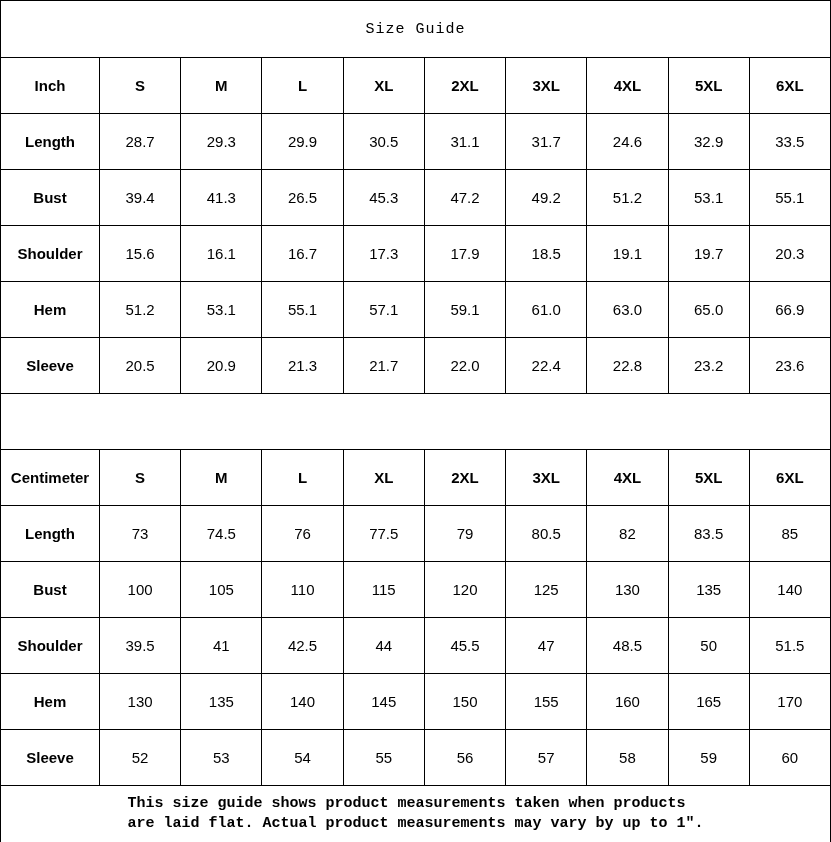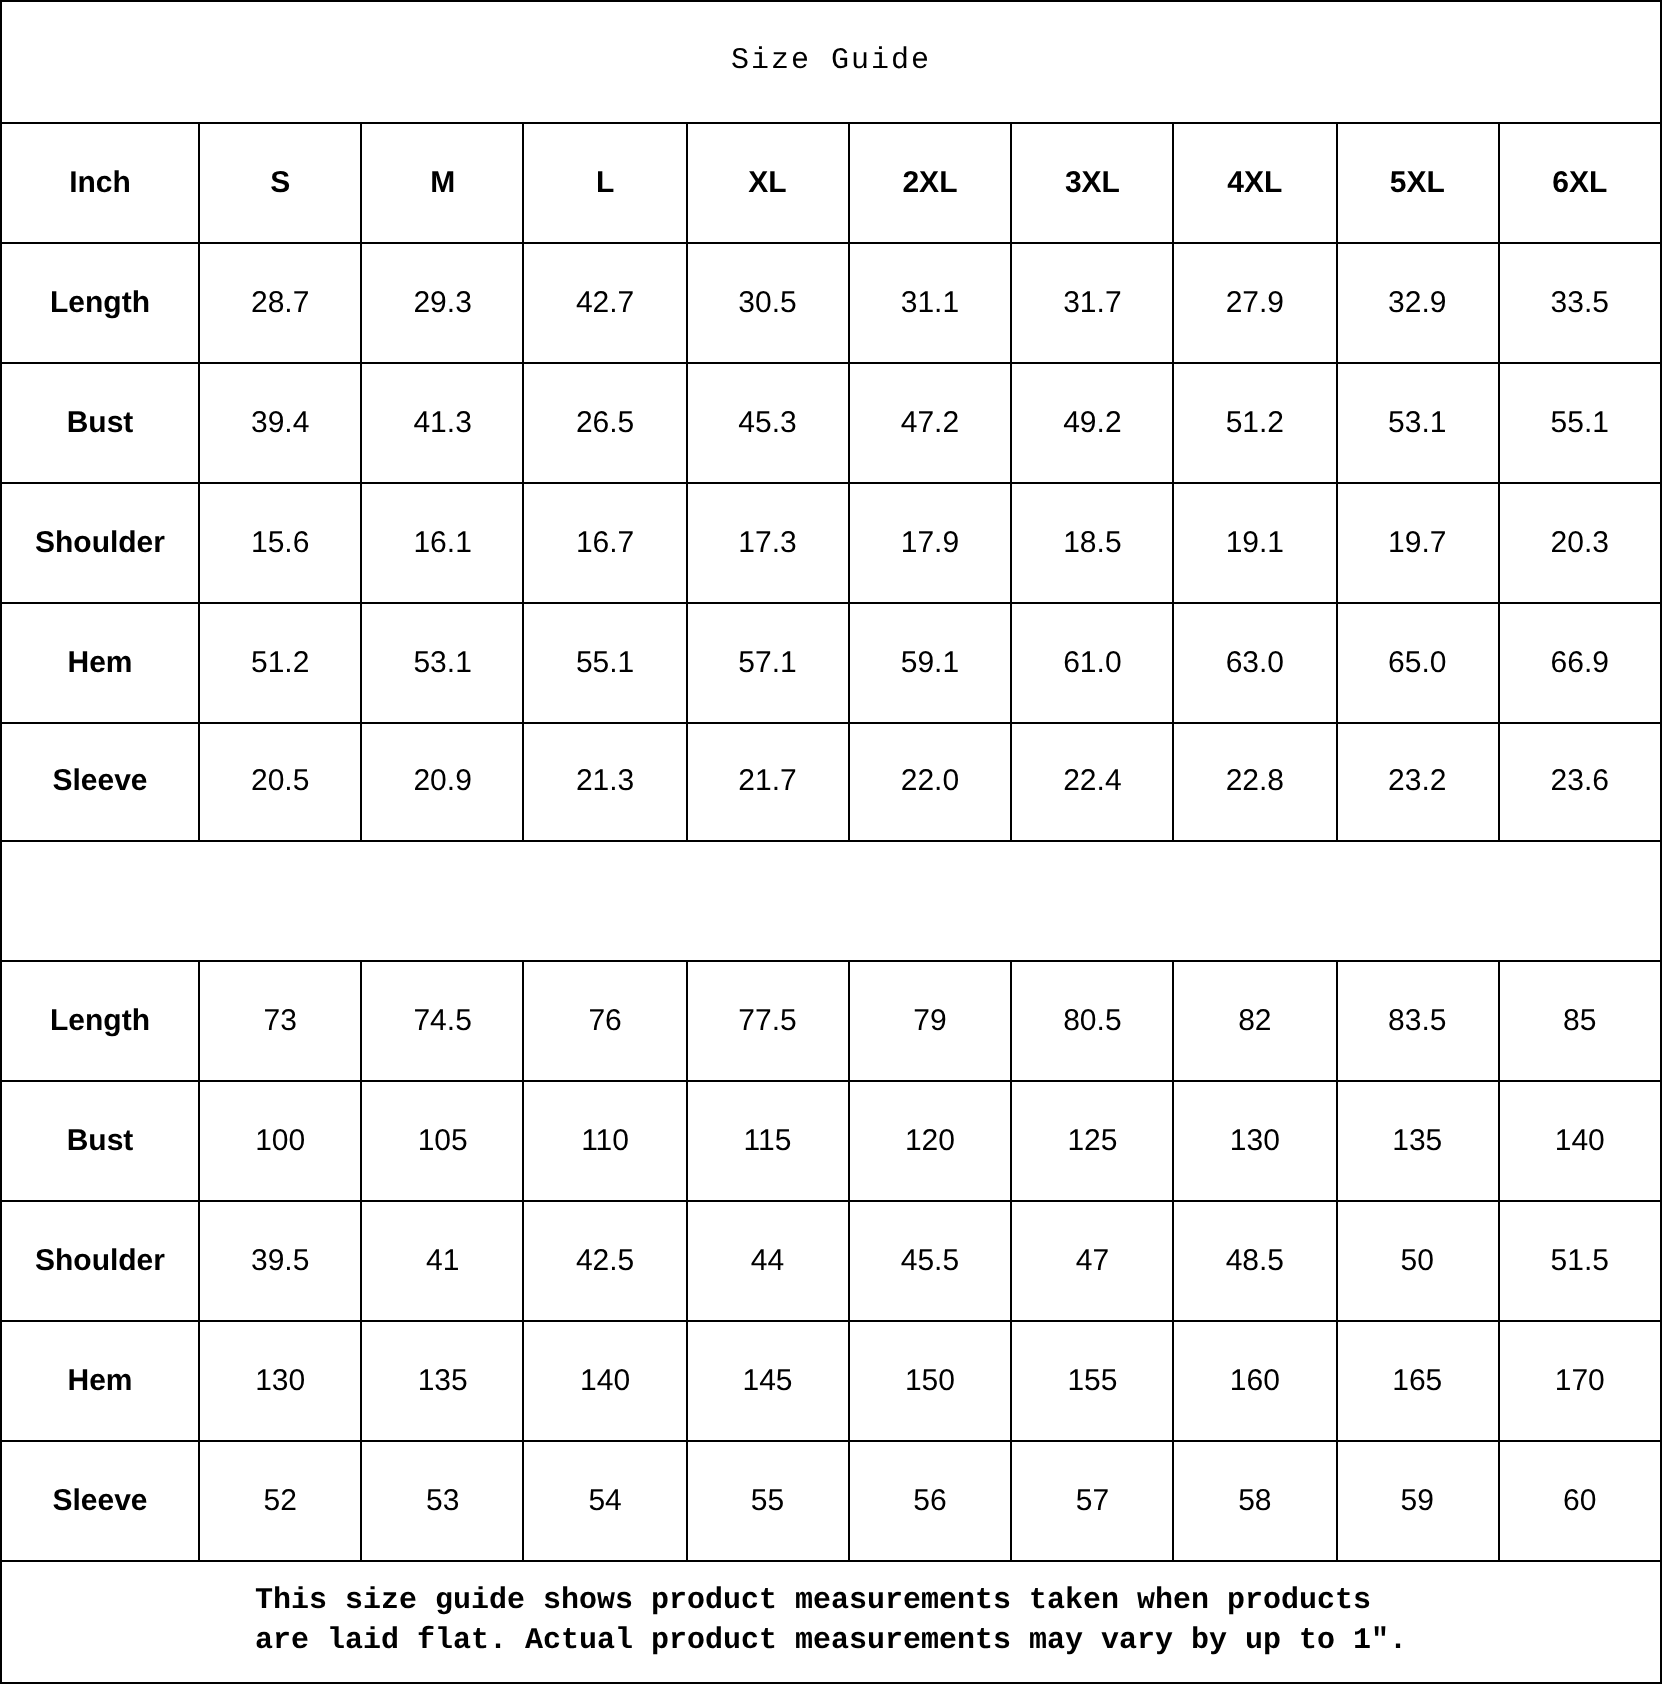--- a/index.html
+++ b/index.html
@@ -96,25 +96,25 @@
         <td class="header-cell">2XL</td>
         <td class="header-cell">3XL</td>
         <td class="header-cell">4XL</td>
         <td class="header-cell">5XL</td>
         <td class="header-cell">6XL</td>
       </tr>
       <tr class="data-row">
         <td class="label-cell">Length</td>
         <td class="value-cell">28.7</td>
         <td class="value-cell">29.3</td>
-        <td class="value-cell">42.7</td>
+        <td class="value-cell">29.9</td>
         <td class="value-cell">30.5</td>
         <td class="value-cell">31.1</td>
         <td class="value-cell">31.7</td>
-        <td class="value-cell">27.9</td>
+        <td class="value-cell">24.6</td>
         <td class="value-cell">32.9</td>
         <td class="value-cell">33.5</td>
       </tr>
       <tr class="data-row">
         <td class="label-cell">Bust</td>
         <td class="value-cell">39.4</td>
         <td class="value-cell">41.3</td>
         <td class="value-cell">26.5</td>
         <td class="value-cell">45.3</td>
         <td class="value-cell">47.2</td>
@@ -154,20 +154,32 @@
         <td class="value-cell">21.3</td>
         <td class="value-cell">21.7</td>
         <td class="value-cell">22.0</td>
         <td class="value-cell">22.4</td>
         <td class="value-cell">22.8</td>
         <td class="value-cell">23.2</td>
         <td class="value-cell">23.6</td>
       </tr>
       <tr class="spacer-row">
         <td class="spacer-cell" colspan="10"></td>
+      </tr>
+      <tr class="header-row">
+        <td class="header-cell label-cell">Centimeter</td>
+        <td class="header-cell">S</td>
+        <td class="header-cell">M</td>
+        <td class="header-cell">L</td>
+        <td class="header-cell">XL</td>
+        <td class="header-cell">2XL</td>
+        <td class="header-cell">3XL</td>
+        <td class="header-cell">4XL</td>
+        <td class="header-cell">5XL</td>
+        <td class="header-cell">6XL</td>
       </tr>
       <tr class="data-row">
         <td class="label-cell">Length</td>
         <td class="value-cell">73</td>
         <td class="value-cell">74.5</td>
         <td class="value-cell">76</td>
         <td class="value-cell">77.5</td>
         <td class="value-cell">79</td>
         <td class="value-cell">80.5</td>
         <td class="value-cell">82</td>

